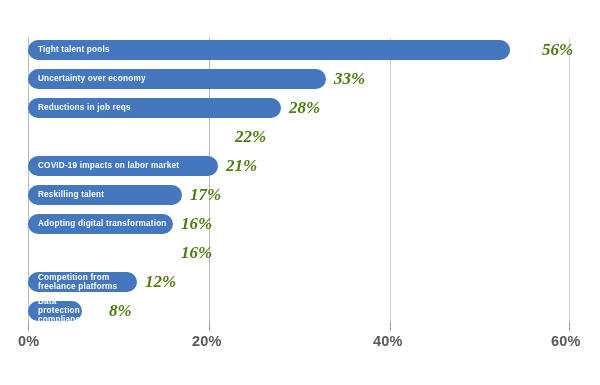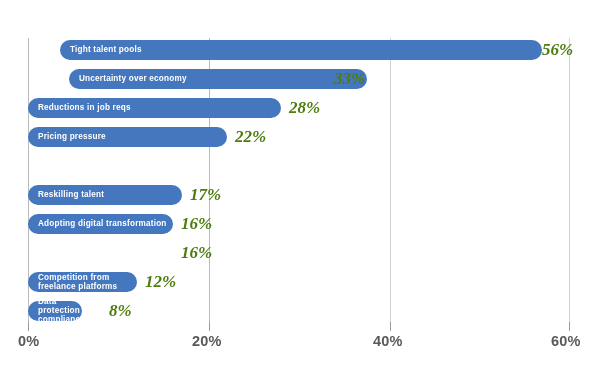--- a/index.html
+++ b/index.html
@@ -140,47 +140,50 @@
     <div class="gridlines">
       <div class="gridline" style="left:0px;"></div>
       <div class="gridline" style="left:181px;"></div>
       <div class="gridline faint" style="left:362px;"></div>
       <div class="gridline faint" style="left:541px;"></div>
     </div>
 
     <div class="bars">
 
       <div class="bar-row" style="top:2px;">
-        <div class="bar" style="width:482px;margin-left:32px;">
+        <div class="bar" style="width:482px;">
           <span class="bar-label">Tight talent pools</span>
         </div>
         <span class="bar-value" style="left:514px;">56%</span>
       </div>
 
       <div class="bar-row" style="top:31px;">
-        <div class="bar" style="width:298px;margin-left:41px;">
+        <div class="bar" style="width:298px;">
           <span class="bar-label">Uncertainty over economy</span>
         </div>
         <span class="bar-value" style="left:306px;">33%</span>
       </div>
 
       <div class="bar-row" style="top:60px;">
         <div class="bar" style="width:253px;">
           <span class="bar-label">Reductions in job reqs</span>
         </div>
         <span class="bar-value" style="left:261px;">28%</span>
       </div>
 
       <div class="bar-row" style="top:89px;">
-        <div class="bar" style="width:199px;">
-          <span class="bar-label">Pricing pressure</span>
-        </div>
         <span class="bar-value" style="left:207px;">22%</span>
       </div>
 
+      <div class="bar-row" style="top:118px;">
+        <div class="bar" style="width:190px;">
+          <span class="bar-label">COVID-19 impacts on labor market</span>
+        </div>
+        <span class="bar-value" style="left:198px;">21%</span>
+      </div>
 
       <div class="bar-row" style="top:147px;">
         <div class="bar" style="width:154px;">
           <span class="bar-label">Reskilling talent</span>
         </div>
         <span class="bar-value" style="left:162px;">17%</span>
       </div>
 
       <div class="bar-row" style="top:176px;">
         <div class="bar" style="width:145px;">

